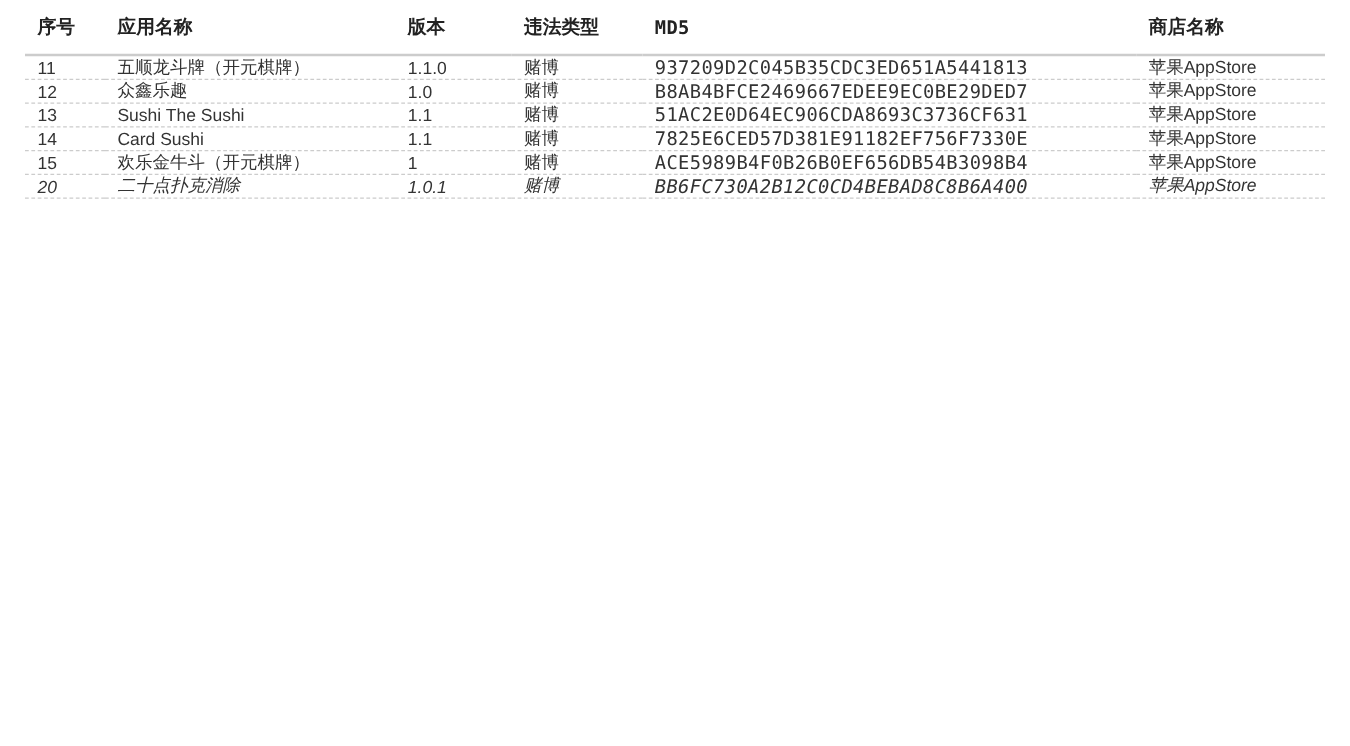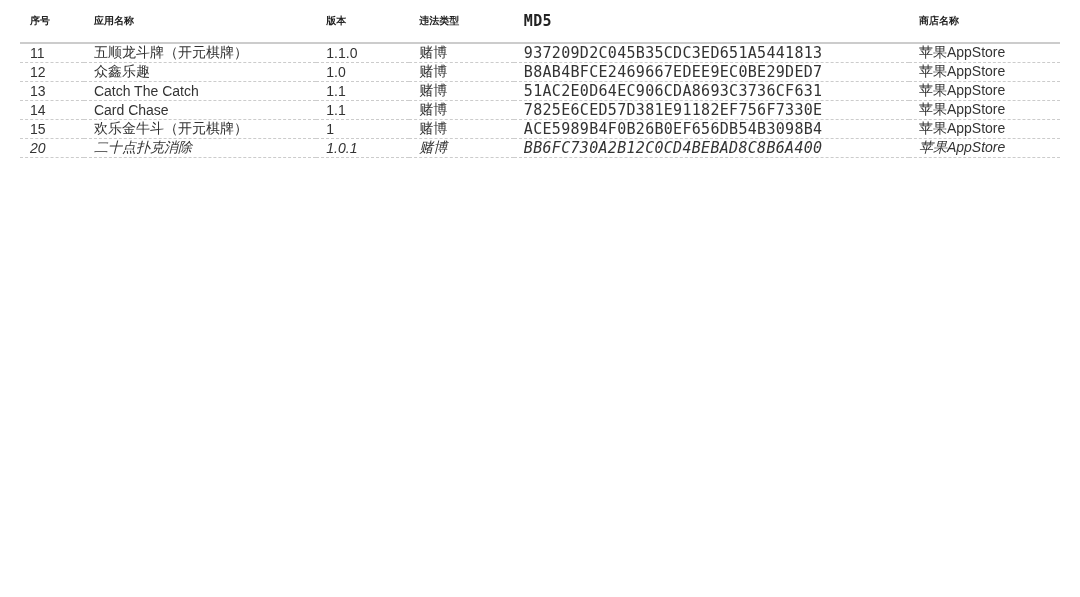--- a/index.html
+++ b/index.html
@@ -23,21 +23,21 @@
       width: 100%;
       border-collapse: collapse;
     }
     thead tr {
       border-bottom: 2px solid #cccccc;
     }
     th {
       padding: 12px 10px;
       text-align: left;
       font-weight: bold;
-      font-size: 10px;
+      font-size: 15px;
       color: #222222;
       white-space: nowrap;
     }
     td {
       padding: 0 10px;
       vertical-align: middle;
       font-size: 14px;
       color: #333333;
     }
     tbody tr {
@@ -81,29 +81,29 @@
         <tr>
           <td class="col-index">12</td>
           <td class="col-name">众鑫乐趣</td>
           <td class="col-version">1.0</td>
           <td class="col-type">赌博</td>
           <td class="col-md5">B8AB4BFCE2469667EDEE9EC0BE29DED7</td>
           <td class="col-store">苹果AppStore</td>
         </tr>
         <tr>
           <td class="col-index">13</td>
-          <td class="col-name">Catch The Catch</td>
+          <td class="col-name">Sushi The Sushi</td>
           <td class="col-version">1.1</td>
           <td class="col-type">赌博</td>
           <td class="col-md5">51AC2E0D64EC906CDA8693C3736CF631</td>
           <td class="col-store">苹果AppStore</td>
         </tr>
         <tr>
           <td class="col-index">14</td>
-          <td class="col-name">Card Chase</td>
+          <td class="col-name">Card Sushi</td>
           <td class="col-version">1.1</td>
           <td class="col-type">赌博</td>
           <td class="col-md5">7825E6CED57D381E91182EF756F7330E</td>
           <td class="col-store">苹果AppStore</td>
         </tr>
         <tr>
           <td class="col-index">15</td>
           <td class="col-name">欢乐金牛斗（开元棋牌）</td>
           <td class="col-version">1</td>
           <td class="col-type">赌博</td>

